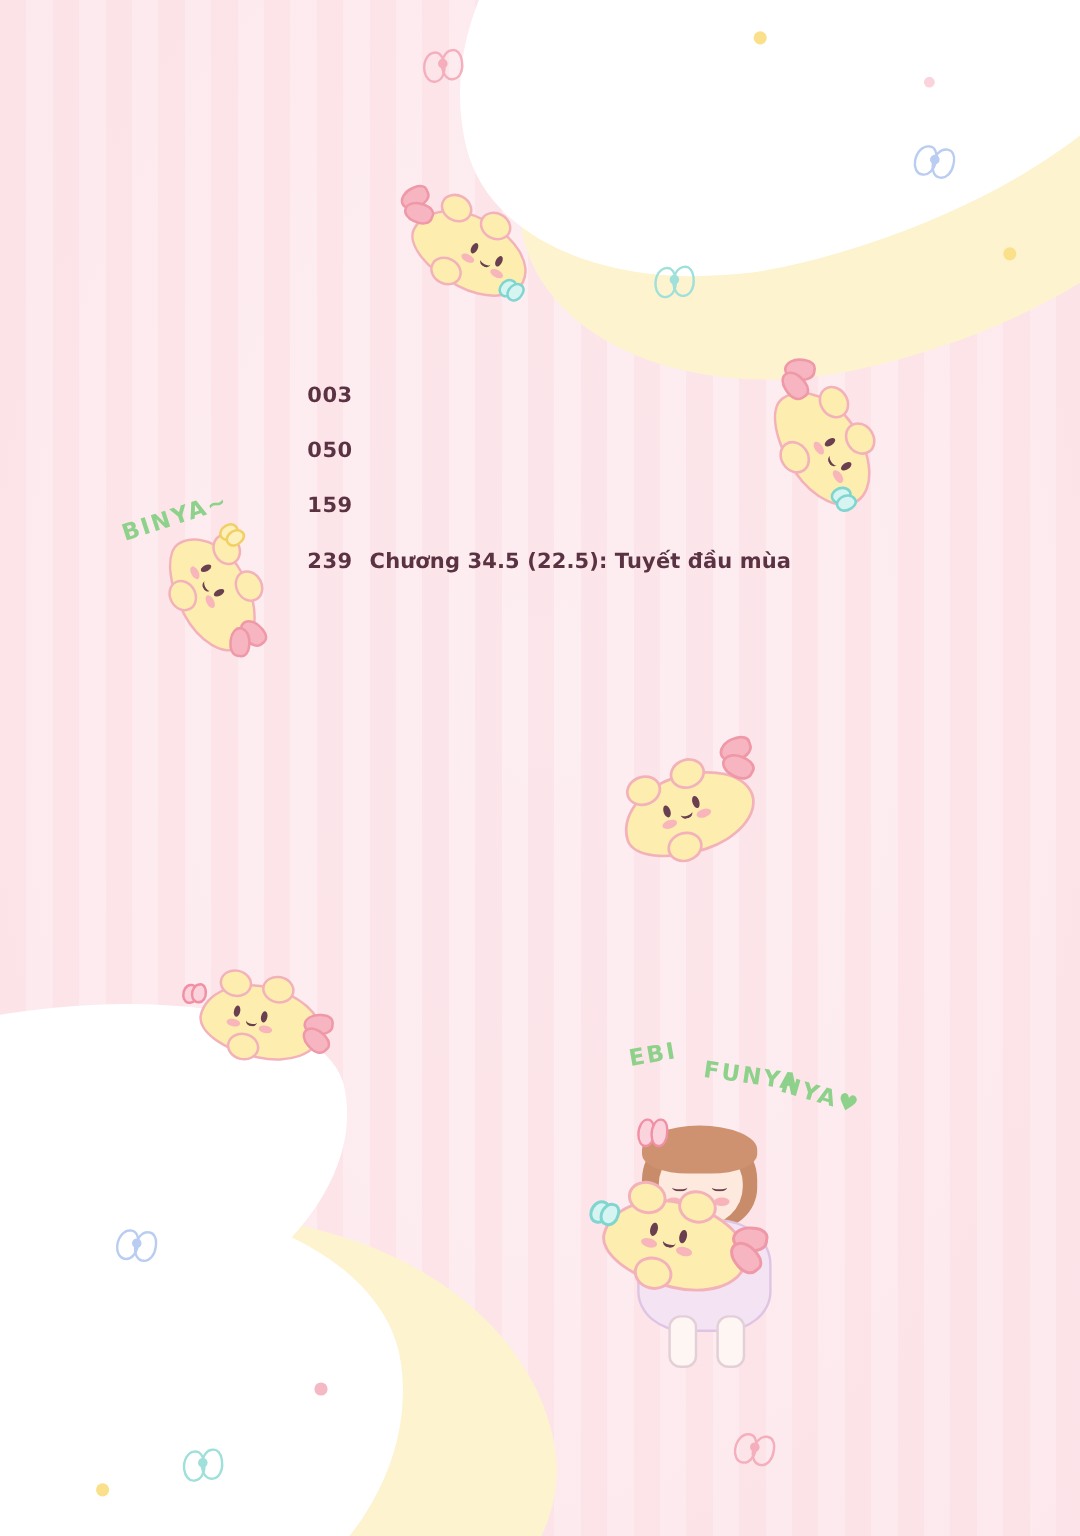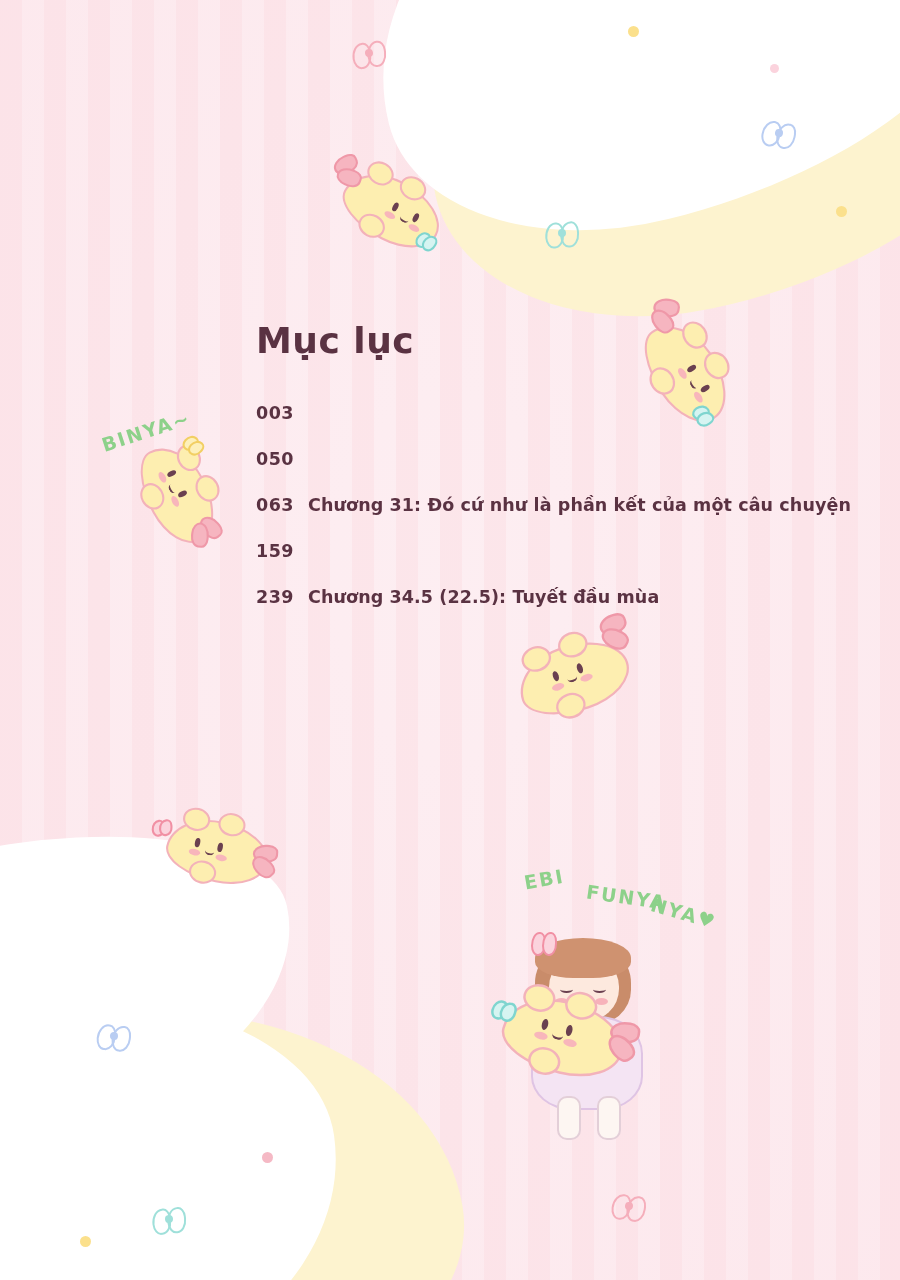--- a/index.html
+++ b/index.html
@@ -440,31 +440,26 @@
     <div class="cheek" style="left:40px; top:31px;"></div>
     <div class="cheek" style="left:64px; top:31px;"></div>
     <div class="mouth" style="left:54px; top:26px;"></div>
     <div class="ribbon" style="left:2px; top:14px;">
         <b class="l"></b>
         <b class="r"></b>
       </div>
   </div>
 
   <div class="content">
-    <h1 class="toc-title">Mục lục</h1>
     <ul class="toc-list">
       <li class="toc-row">
         <span class="toc-page">003</span>
       </li>
       <li class="toc-row">
         <span class="toc-page">050</span>
-      </li>
-      <li class="toc-row">
-        <span class="toc-page">063</span>
-        <span class="toc-label">Chương 31: Đó cứ như là phần kết của một câu chuyện</span>
       </li>
       <li class="toc-row">
         <span class="toc-page">159</span>
       </li>
       <li class="toc-row">
         <span class="toc-page">239</span>
         <span class="toc-label">Chương 34.5 (22.5): Tuyết đầu mùa</span>
       </li>
     </ul>
   </div>

